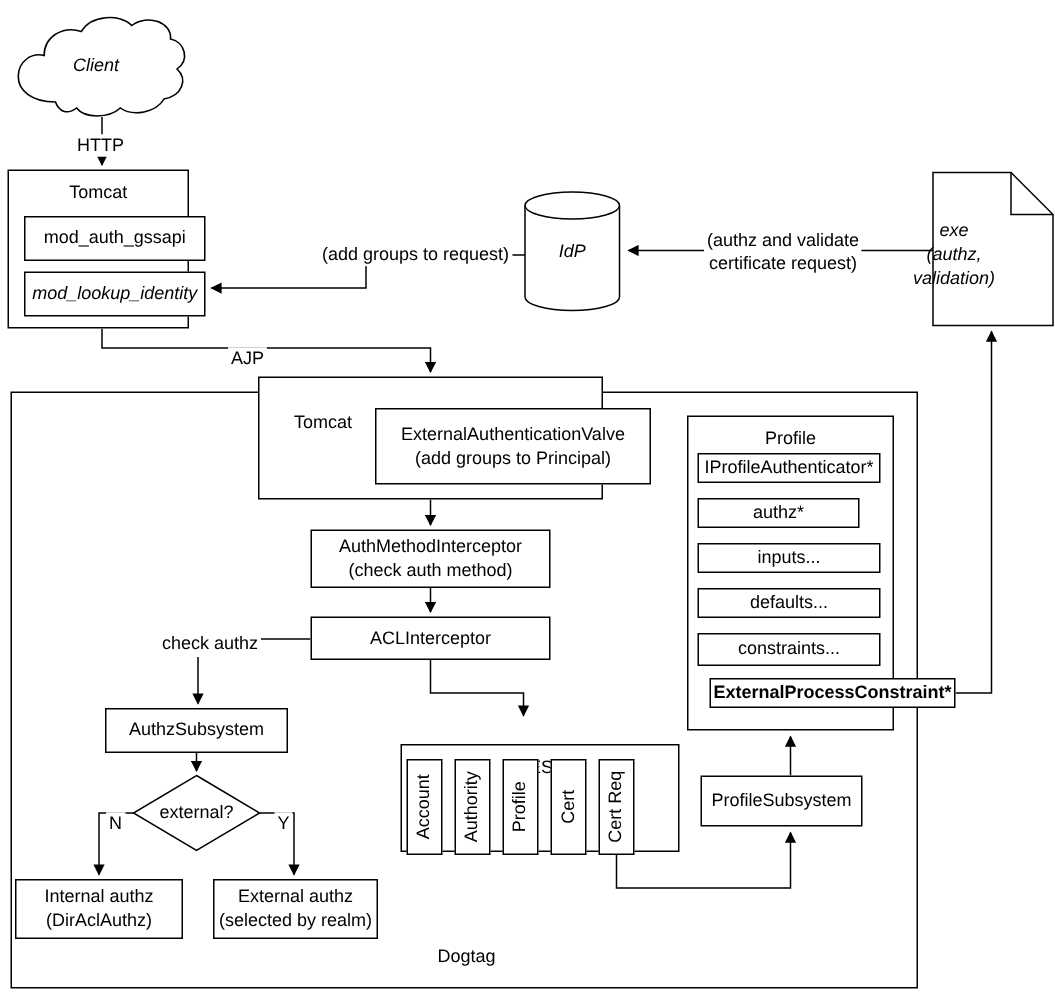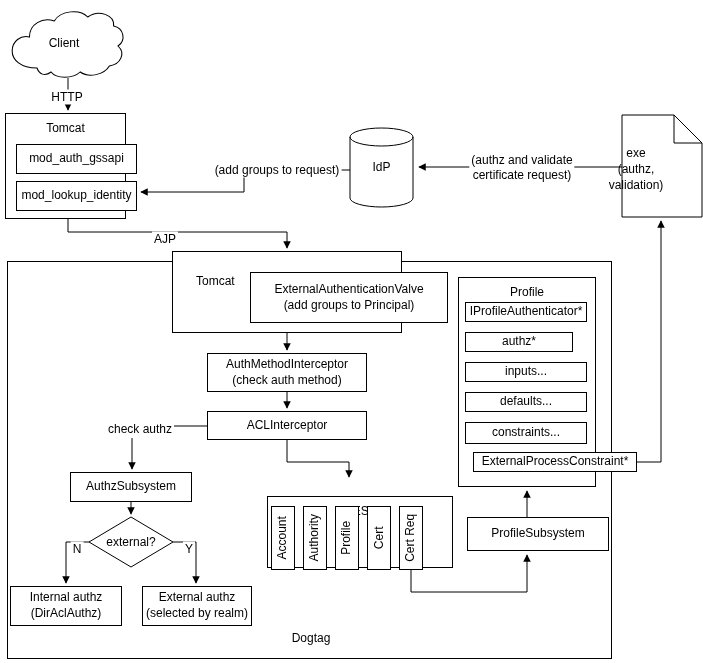--- a/index.html
+++ b/index.html
@@ -21,21 +21,21 @@
   .lbl{
     position:absolute;transform:translate(-50%,-50%);
     white-space:nowrap;text-align:center;line-height:1.25;
   }
   .bg{background:#ffffff;padding:0 2px;}
   .vert span{display:inline-block;transform:rotate(-90deg);white-space:nowrap;}
   .vbox{flex-direction:column;}
   svg{position:absolute;left:0;top:0;}
   .shape-text{
     position:absolute;display:flex;align-items:center;justify-content:center;
-    text-align:center;line-height:1.35;
+    text-align:center;line-height:1.35;font-style:italic;
   }
 </style>
 </head>
 <body>
 
 <div id="canvas">
 
   <div class="box transparent" style="left:7px;top:261px;width:605px;height:398px;"></div>
 
   <svg width="703" height="663" viewBox="0 0 703 663">
@@ -85,26 +85,26 @@
   <div class="shape-text vbox" style="left:596px;top:138px;width:80px;height:62px;">
     <div>exe</div>
     <div>(authz,</div>
     <div>validation)</div>
   </div>
 
   <div class="box titled" style="left:5px;top:113px;width:121px;height:106px;">
     <span class="title-center">Tomcat</span>
   </div>
   <div class="box" style="left:16px;top:144px;width:121px;height:30px;">mod_auth_gssapi</div>
-  <div class="box" style="left:16px;top:181px;width:121px;height:30px;">mod_lookup_identity</div>
+  <div class="box" style="left:16px;top:181px;width:121px;height:30px;font-style:italic;">mod_lookup_identity</div>
 
   <div class="box titled" style="left:172px;top:251px;width:230px;height:82px;">
     <span class="title-abs" style="left:23px;top:22px;">Tomcat</span>
   </div>
-  <div class="box vbox" style="left:250px;top:272px;width:198px;height:51px;text-align:center;">
+  <div class="box vbox" style="left:250px;top:272px;width:184px;height:51px;text-align:center;">
     <div>ExternalAuthenticationValve</div>
     <div>(add groups to Principal)</div>
   </div>
 
   <div class="box vbox" style="left:207px;top:353px;width:160px;height:39px;">
     <div>AuthMethodInterceptor</div>
     <div>(check auth method)</div>
   </div>
   <div class="box" style="left:207px;top:411px;width:160px;height:29px;">ACLInterceptor</div>
 
@@ -139,23 +139,23 @@
   </div>
 
   <div class="box titled" style="left:458px;top:277px;width:138px;height:210px;">
     <span class="title-center">Profile</span>
   </div>
   <div class="box" style="left:465px;top:302px;width:122px;height:20px;">IProfileAuthenticator*</div>
   <div class="box" style="left:465px;top:332px;width:108px;height:20px;">authz*</div>
   <div class="box" style="left:465px;top:362px;width:122px;height:20px;">inputs...</div>
   <div class="box" style="left:465px;top:392px;width:122px;height:20px;">defaults...</div>
   <div class="box" style="left:465px;top:422px;width:122px;height:22px;">constraints...</div>
-  <div class="box" style="left:473px;top:452px;width:164px;height:20px;">ExternalProcessConstraint*</div>
+  <div class="box" style="left:473px;top:452px;width:164px;height:20px;font-weight:bold;">ExternalProcessConstraint*</div>
 
-  <div class="box" style="left:467px;top:517px;width:142px;height:34px;">ProfileSubsystem</div>
+  <div class="box" style="left:467px;top:517px;width:108px;height:34px;">ProfileSubsystem</div>
 
   <div class="lbl bg" style="left:67px;top:97px;">HTTP</div>
   <div class="lbl bg" style="left:165px;top:239px;">AJP</div>
   <div class="lbl bg" style="left:277px;top:170px;">(add groups to request)</div>
   <div class="lbl bg" style="left:522px;top:168px;">
     <div>(authz and validate</div>
     <div>certificate request)</div>
   </div>
   <div class="lbl bg" style="left:140px;top:429px;">check authz</div>
   <div class="lbl bg" style="left:77px;top:549px;">N</div>

